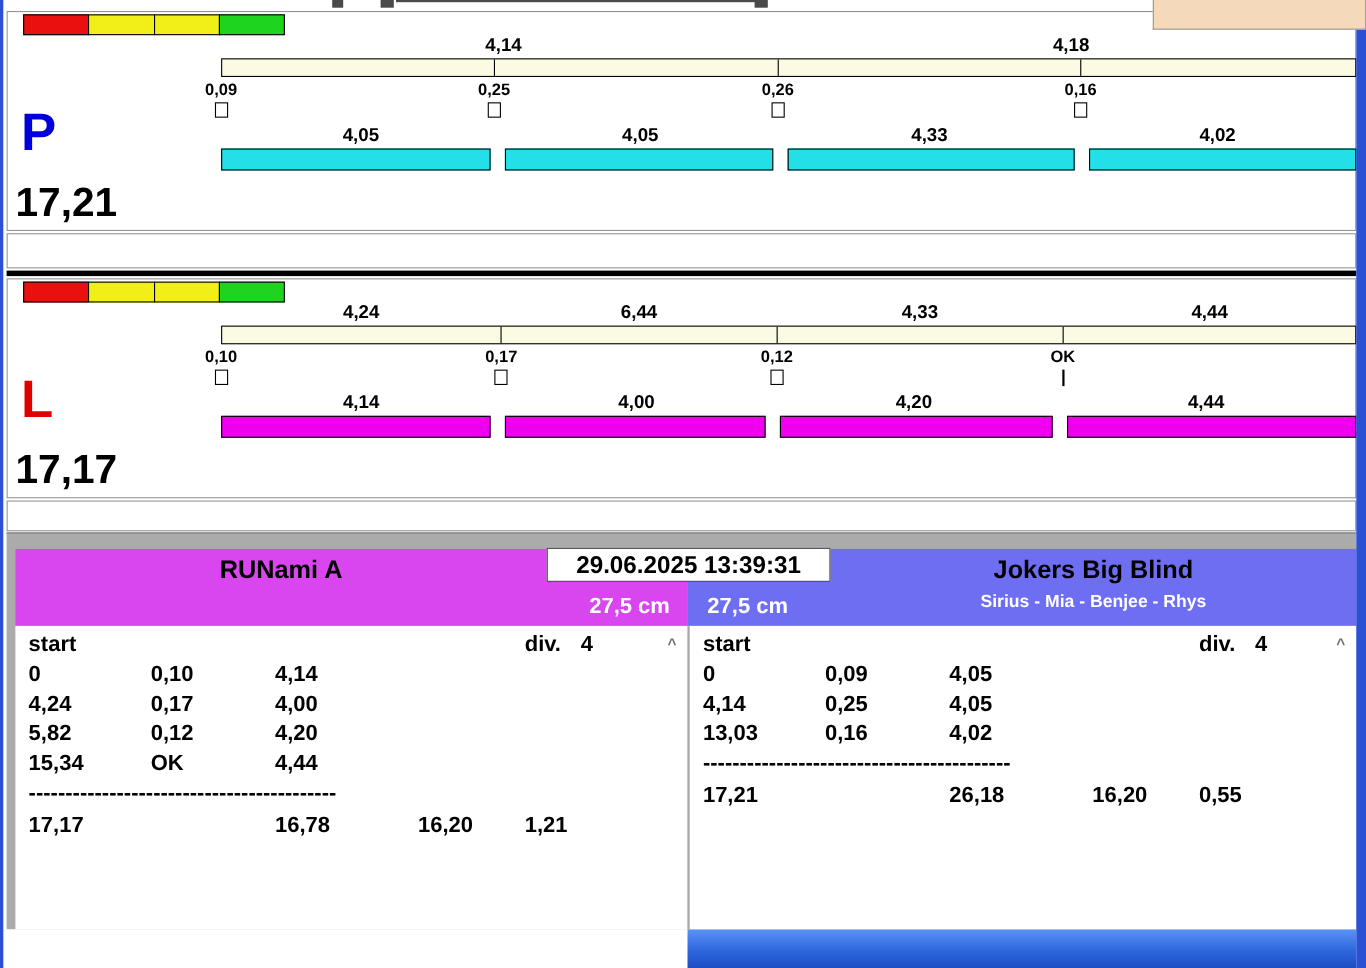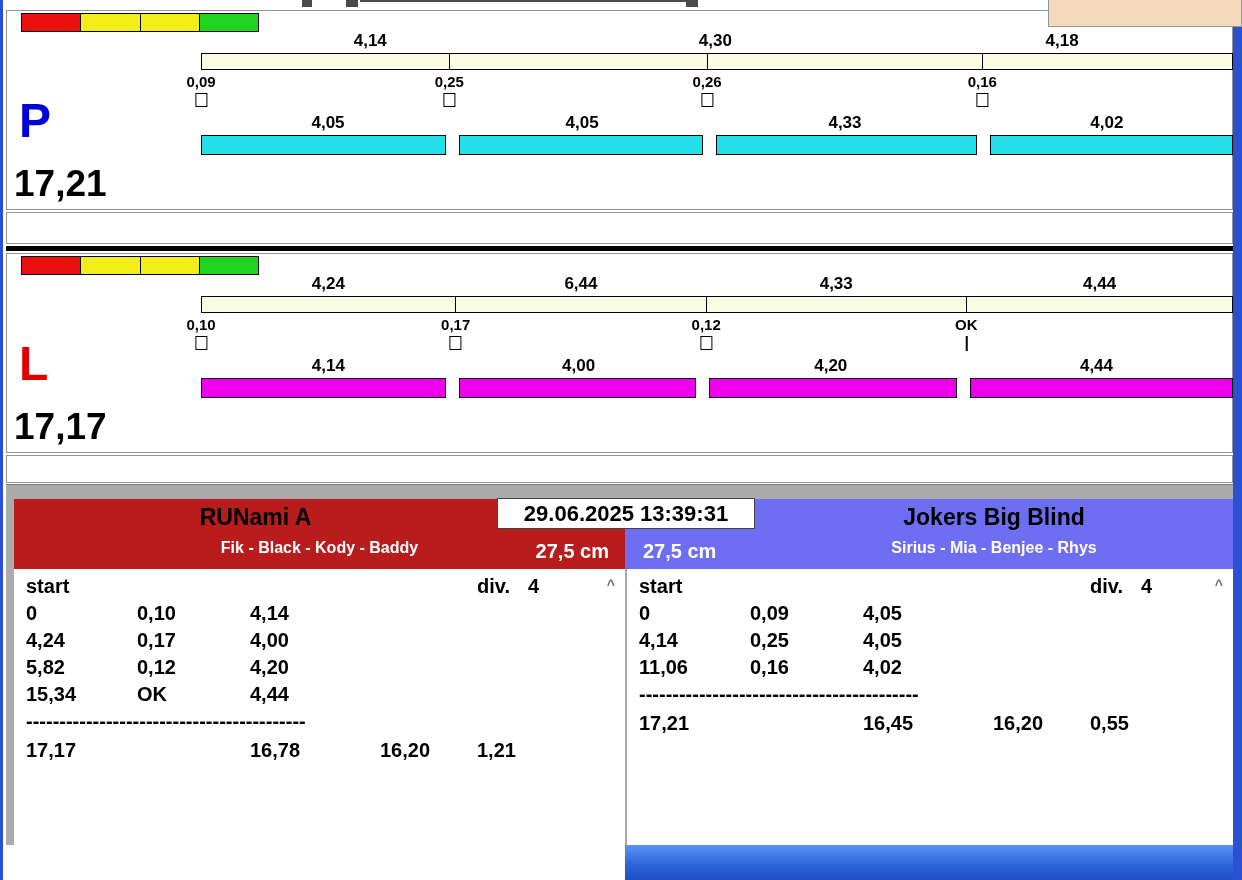--- a/index.html
+++ b/index.html
@@ -76,21 +76,20 @@
     <div class="lights">
       <span class="cell red"></span>
       <span class="cell yellow"></span>
       <span class="cell yellow"></span>
       <span class="cell green"></span>
     </div>
     <div class="lane-letter" style="color: rgb(0, 0, 216);">P</div>
     <div class="lane-total">17,21</div>
     <div class="num-row split-labels">
       <span style="flex-grow: 4.14;">4,14</span>
-      <span style="flex-grow: 4.3;">4,30</span>
       <span style="flex-grow: 4.18;">4,18</span>
     </div>
     <div class="split-bar">
       <span class="seg" style="flex-grow: 4.14;"></span>
       <span class="seg" style="flex-grow: 4.3;"></span>
       <span class="seg" style="flex-grow: 4.59;"></span>
       <span class="seg" style="flex-grow: 4.18;"></span>
     </div>
     <div class="markers">
       <div class="marker" style="left: 0%;">
@@ -177,23 +176,22 @@
       <span class="dseg" style="background: rgb(238, 0, 238); flex-grow: 4;"></span>
       <span class="dseg" style="background: rgb(238, 0, 238); flex-grow: 4.2;"></span>
       <span class="dseg" style="background: rgb(238, 0, 238); flex-grow: 4.44;"></span>
     </div>
   </section>
 
   <div class="lane-extra" style="top:455px;height:28px"></div>
 
   <div class="results-frame"></div>
 
-  <div class="p-head" style="left: 14px; width: 611px; background: #b91c1c;">
+  <div class="p-head" style="left: 14px; width: 611px; background: #d946ef;">
     <div class="team-name shift-l">RUNami A</div>
-    <div class="team-dogs">Fik - Black - Kody - Baddy</div>
     <div class="jump r">27,5 cm</div>
   </div>
 
   <div class="p-head" style="left: 625px; width: 608px; background: rgb(110, 110, 242);">
     <div class="team-name shift-r">Jokers Big Blind</div>
     <div class="team-dogs shift-r">Sirius - Mia - Benjee - Rhys</div>
     <div class="jump l">27,5 cm</div>
   </div>
 
   <div class="date-box">29.06.2025 13:39:31</div>
@@ -288,34 +286,34 @@
             <td></td>
       </tr>
       <tr>
         <td>4,14</td>
         <td>0,25</td>
         <td>4,05</td>
         <td></td>
             <td></td>
       </tr>
       <tr>
-        <td>11,06</td>
+        <td>13,03</td>
         <td>0,16</td>
         <td>4,02</td>
         <td></td>
             <td></td>
       </tr>
       <tr class="seprow">
         <td colspan="4">------------------------------------------</td>
             <td></td>
       </tr>
       <tr>
         <td>17,21</td>
         <td></td>
-        <td>16,45</td>
+        <td>26,18</td>
         <td>16,20</td>
         <td>0,55</td>
       </tr>
     </tbody>
       </table>
     <span class="scroll-up">^</span>
   </div>
 
   <div class="taskbar-left">
     

